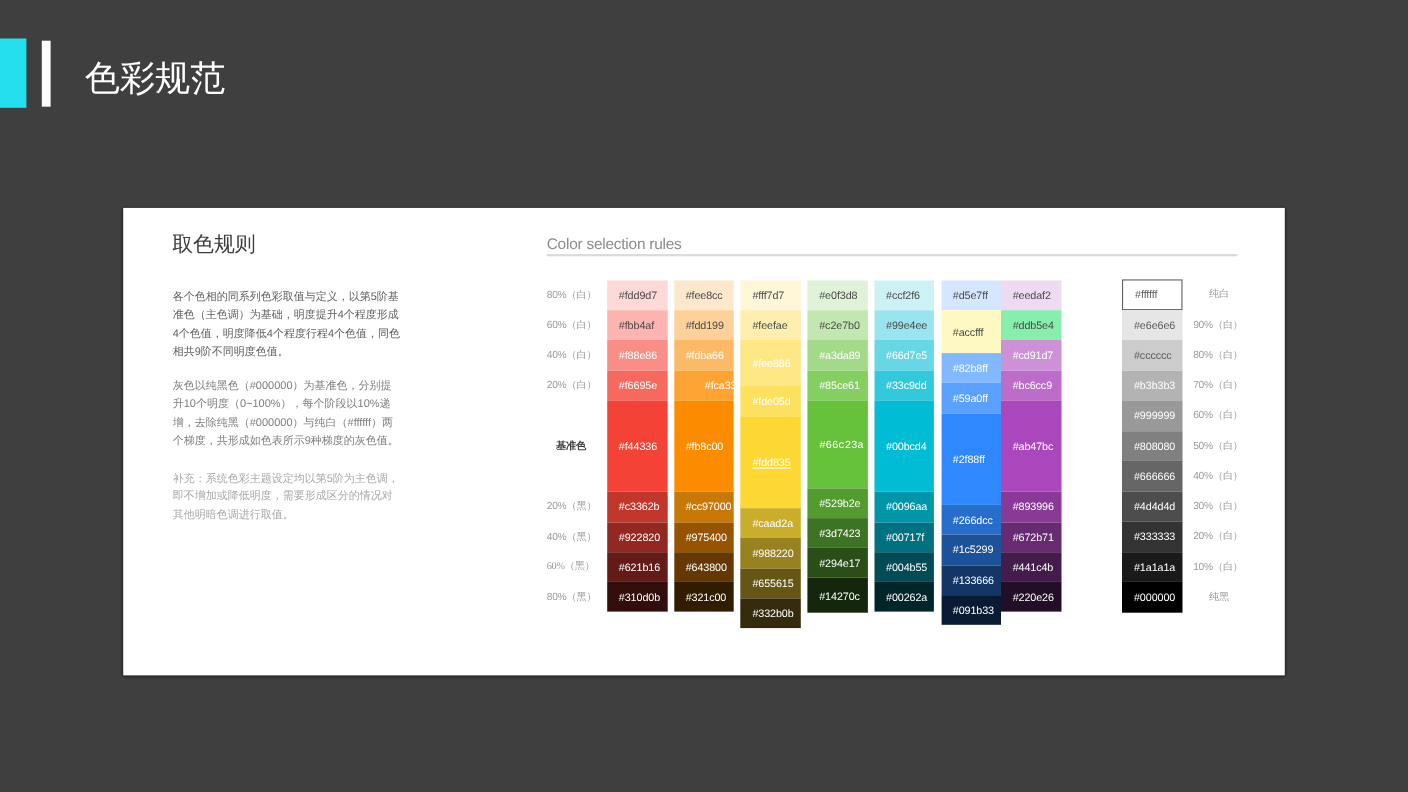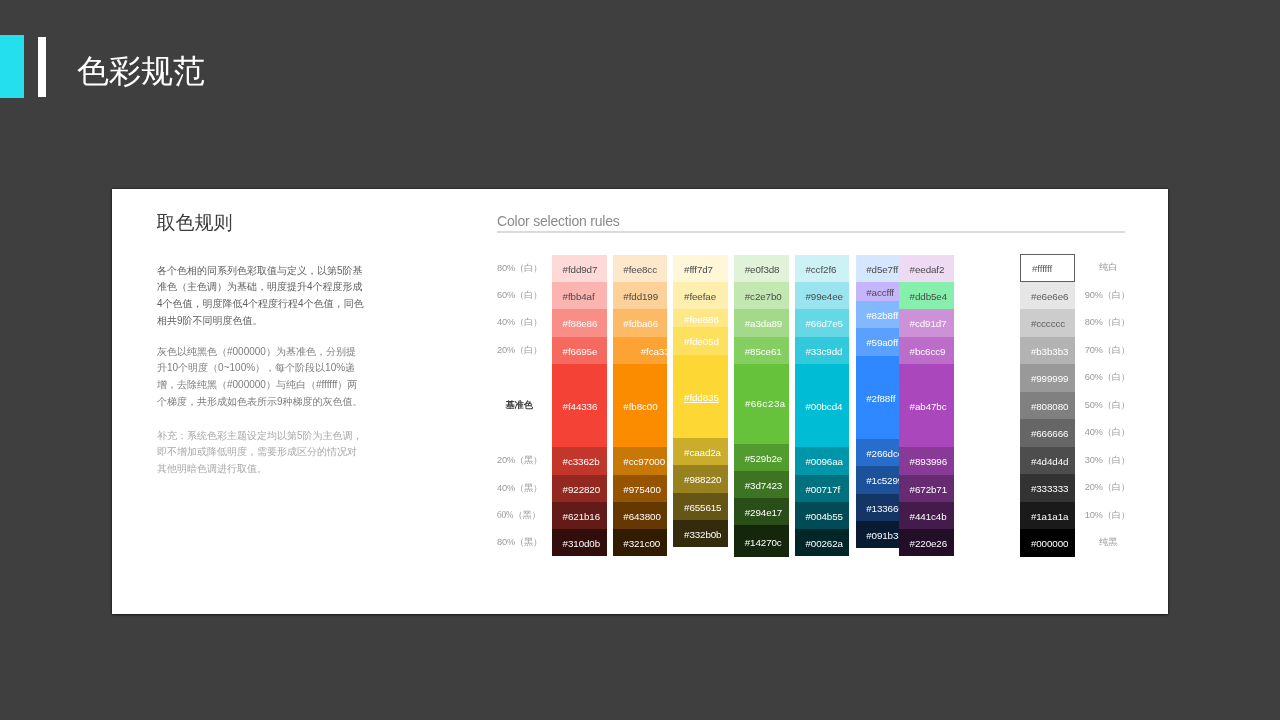--- a/index.html
+++ b/index.html
@@ -90,21 +90,21 @@
           <div class="sw" style="background: rgb(252, 163, 51); height: 27.2px; color: rgb(255, 255, 255); padding-left: 28px;">#fca333</div>
           <div class="sw" style="background: rgb(251, 140, 0); height: 83.6px; color: rgb(255, 255, 255);">#fb8c00</div>
           <div class="sw" style="background: rgb(200, 120, 6); height: 27.2px; color: rgb(255, 255, 255);">#cc97000</div>
           <div class="sw" style="background: rgb(151, 84, 0); height: 27.2px; color: rgb(255, 255, 255);">#975400</div>
           <div class="sw" style="background: rgb(100, 56, 0); height: 27.2px; color: rgb(255, 255, 255);">#643800</div>
           <div class="sw" style="background: rgb(50, 28, 0); height: 27.2px; color: rgb(255, 255, 255);">#321c00</div>
         </div>
         <div class="col" style="left: 176.44px;">
           <div class="sw" style="background: rgb(255, 247, 215); height: 27.2px; color: rgb(74, 74, 74);">#fff7d7</div>
           <div class="sw" style="background: rgb(254, 239, 174); height: 27.2px; color: rgb(74, 74, 74);">#feefae</div>
-          <div class="sw" style="background: rgb(254, 232, 134); height: 18px; color: rgb(255, 255, 255);">#fee886</div>
+          <div class="sw" style="background: rgb(254, 232, 134); height: 42px; color: rgb(255, 255, 255);">#fee886</div>
           <div class="sw" style="background: rgb(253, 224, 93); height: 27.2px; color: rgb(255, 255, 255);">#fde05d</div>
           <div class="sw" style="background: rgb(253, 216, 53); height: 83.6px; color: rgb(255, 255, 255); text-decoration: underline;">#fdd835</div>
           <div class="sw" style="background: rgb(202, 173, 42); height: 27.2px; color: rgb(255, 255, 255);">#caad2a</div>
           <div class="sw" style="background: rgb(152, 130, 32); height: 27.2px; color: rgb(255, 255, 255);">#988220</div>
           <div class="sw" style="background: rgb(101, 86, 21); height: 27.2px; color: rgb(255, 255, 255);">#655615</div>
           <div class="sw" style="background: rgb(51, 43, 11); height: 27.2px; color: rgb(255, 255, 255);">#332b0b</div>
         </div>
         <div class="col" style="left: 237.16px;">
           <div class="sw" style="background: rgb(224, 243, 216); height: 27.2px; color: rgb(74, 74, 74);">#e0f3d8</div>
           <div class="sw" style="background: rgb(194, 231, 176); height: 27.2px; color: rgb(74, 74, 74);">#c2e7b0</div>
@@ -122,30 +122,30 @@
           <div class="sw" style="background: rgb(102, 215, 229); height: 27.2px; color: rgb(255, 255, 255);">#66d7e5</div>
           <div class="sw" style="background: rgb(51, 201, 221); height: 27.2px; color: rgb(255, 255, 255);">#33c9dd</div>
           <div class="sw" style="background: rgb(0, 188, 212); height: 83.6px; color: rgb(255, 255, 255);">#00bcd4</div>
           <div class="sw" style="background: rgb(0, 150, 170); height: 27.2px; color: rgb(255, 255, 255);">#0096aa</div>
           <div class="sw" style="background: rgb(0, 113, 127); height: 27.2px; color: rgb(255, 255, 255);">#00717f</div>
           <div class="sw" style="background: rgb(0, 75, 85); height: 27.2px; color: rgb(255, 255, 255);">#004b55</div>
           <div class="sw" style="background: rgb(0, 38, 42); height: 27.2px; color: rgb(255, 255, 255);">#00262a</div>
         </div>
         <div class="col" style="left: 358.6px;">
           <div class="sw" style="background: rgb(213, 231, 255); height: 27.2px; color: rgb(74, 74, 74);">#d5e7ff</div>
-          <div class="sw" style="background: #c4b5fd; height: 19px; color: rgb(74, 74, 74);">#accfff</div>
+          <div class="sw" style="background: #fef9c3; height: 39px; color: rgb(74, 74, 74);">#accfff</div>
           <div class="sw" style="background: rgb(130, 184, 255); height: 27.2px; color: rgb(255, 255, 255);">#82b8ff</div>
           <div class="sw" style="background: rgb(89, 160, 255); height: 27.2px; color: rgb(255, 255, 255);">#59a0ff</div>
           <div class="sw" style="background: rgb(47, 136, 255); height: 83.6px; color: rgb(255, 255, 255);">#2f88ff</div>
           <div class="sw" style="background: rgb(38, 109, 204); height: 27.2px; color: rgb(255, 255, 255);">#266dcc</div>
           <div class="sw" style="background: rgb(28, 82, 153); height: 27.2px; color: rgb(255, 255, 255);">#1c5299</div>
           <div class="sw" style="background: rgb(19, 54, 102); height: 27.2px; color: rgb(255, 255, 255);">#133666</div>
           <div class="sw" style="background: rgb(9, 27, 51); height: 27.2px; color: rgb(255, 255, 255);">#091b33</div>
         </div>
-        <div class="col" style="left: 402px; text-align: right;">
+        <div class="col" style="left: 413px; text-align: right;">
           <div class="sw" style="background: rgb(238, 218, 242); height: 27.2px; color: rgb(74, 74, 74);">#eedaf2</div>
           <div class="sw" style="background: #86efac; height: 27.2px; color: rgb(74, 74, 74);">#ddb5e4</div>
           <div class="sw" style="background: rgb(205, 145, 215); height: 27.2px; color: rgb(255, 255, 255);">#cd91d7</div>
           <div class="sw" style="background: rgb(188, 108, 201); height: 27.2px; color: rgb(255, 255, 255);">#bc6cc9</div>
           <div class="sw" style="background: rgb(171, 71, 188); height: 83.6px; color: rgb(255, 255, 255);">#ab47bc</div>
           <div class="sw" style="background: rgb(137, 57, 150); height: 27.2px; color: rgb(255, 255, 255);">#893996</div>
           <div class="sw" style="background: rgb(103, 43, 113); height: 27.2px; color: rgb(255, 255, 255);">#672b71</div>
           <div class="sw" style="background: rgb(68, 28, 75); height: 27.2px; color: rgb(255, 255, 255);">#441c4b</div>
           <div class="sw" style="background: rgb(34, 14, 38); height: 27.2px; color: rgb(255, 255, 255);">#220e26</div>
         </div>

